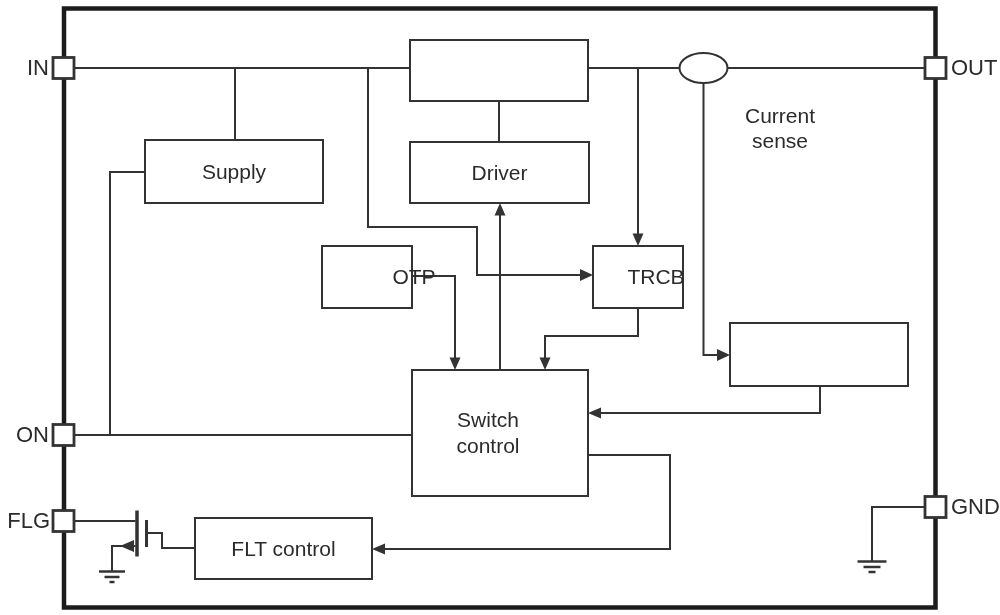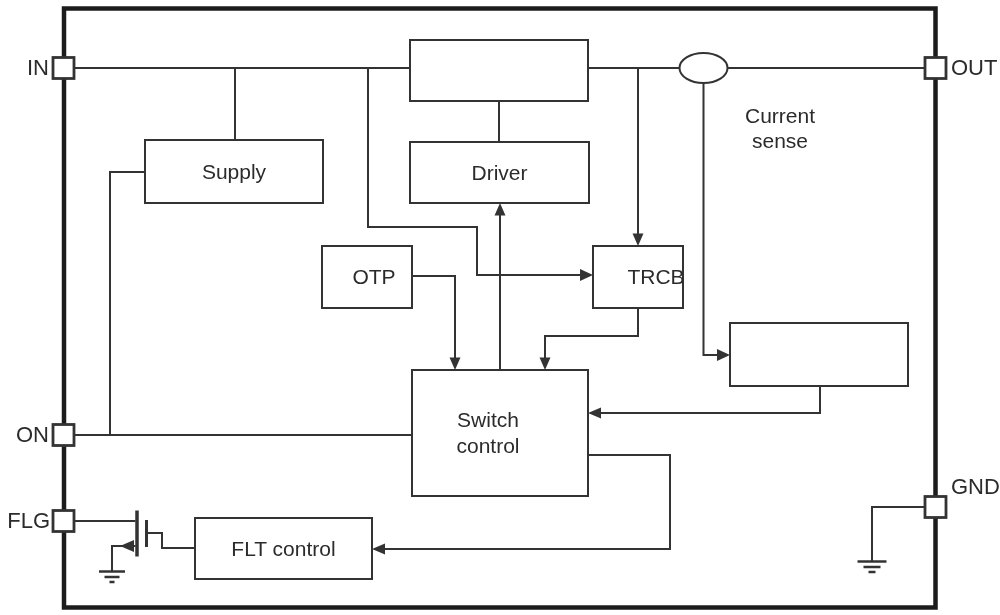--- a/index.html
+++ b/index.html
@@ -121,28 +121,28 @@
         <rect x="925" y="57.5" width="21" height="21"></rect>
         <rect x="53" y="424.5" width="21" height="21"></rect>
         <rect x="53" y="510.5" width="21" height="21"></rect>
         <rect x="925" y="496.5" width="21" height="21"></rect>
       </g>
     </g>
   </svg>
 
   <div class="lbl" style="left:145px; top:140px; width:178px; height:63px;text-align:center;">Supply</div>
   <div class="lbl" style="left:410px; top:142px; width:179px; height:61px;">Driver</div>
-  <div class="lbl" style="left:322px; top:246px; width:104px;  height:62px;">OTP</div>
+  <div class="lbl" style="left:322px; top:246px; width:104px;  height:62px;padding-left:40px;">OTP</div>
   <div class="lbl" style="left:593px; top:246px; width:90px;  height:62px;padding-left:18px;">TRCB</div>
   <div class="lbl" style="left:412px; top:370px; width:152px; height:126px;">Switch
 control</div>
   <div class="lbl" style="left:195px; top:518px; width:177px; height:61px;text-align:center;">FLT control</div>
 
   <div class="lbl" style="left:715px; top:82px; width:130px; height:52px; line-height:25px;margin-top:20px;">Current
 sense</div>
 
   <div class="pin-lbl left" style="right:951px; top:55px;">IN</div>
   <div class="pin-lbl" style="left:951px; top:55px;text-align:right;">OUT</div>
   <div class="pin-lbl left" style="right:951px; top:422px;">ON</div>
   <div class="pin-lbl left" style="right:950px; top:508px;">FLG</div>
-  <div class="pin-lbl" style="left:951px; top:474px;">GND</div>
+  <div class="pin-lbl" style="left:951px; top:494px;">GND</div>
 
 </div>
 
 </body></html>

